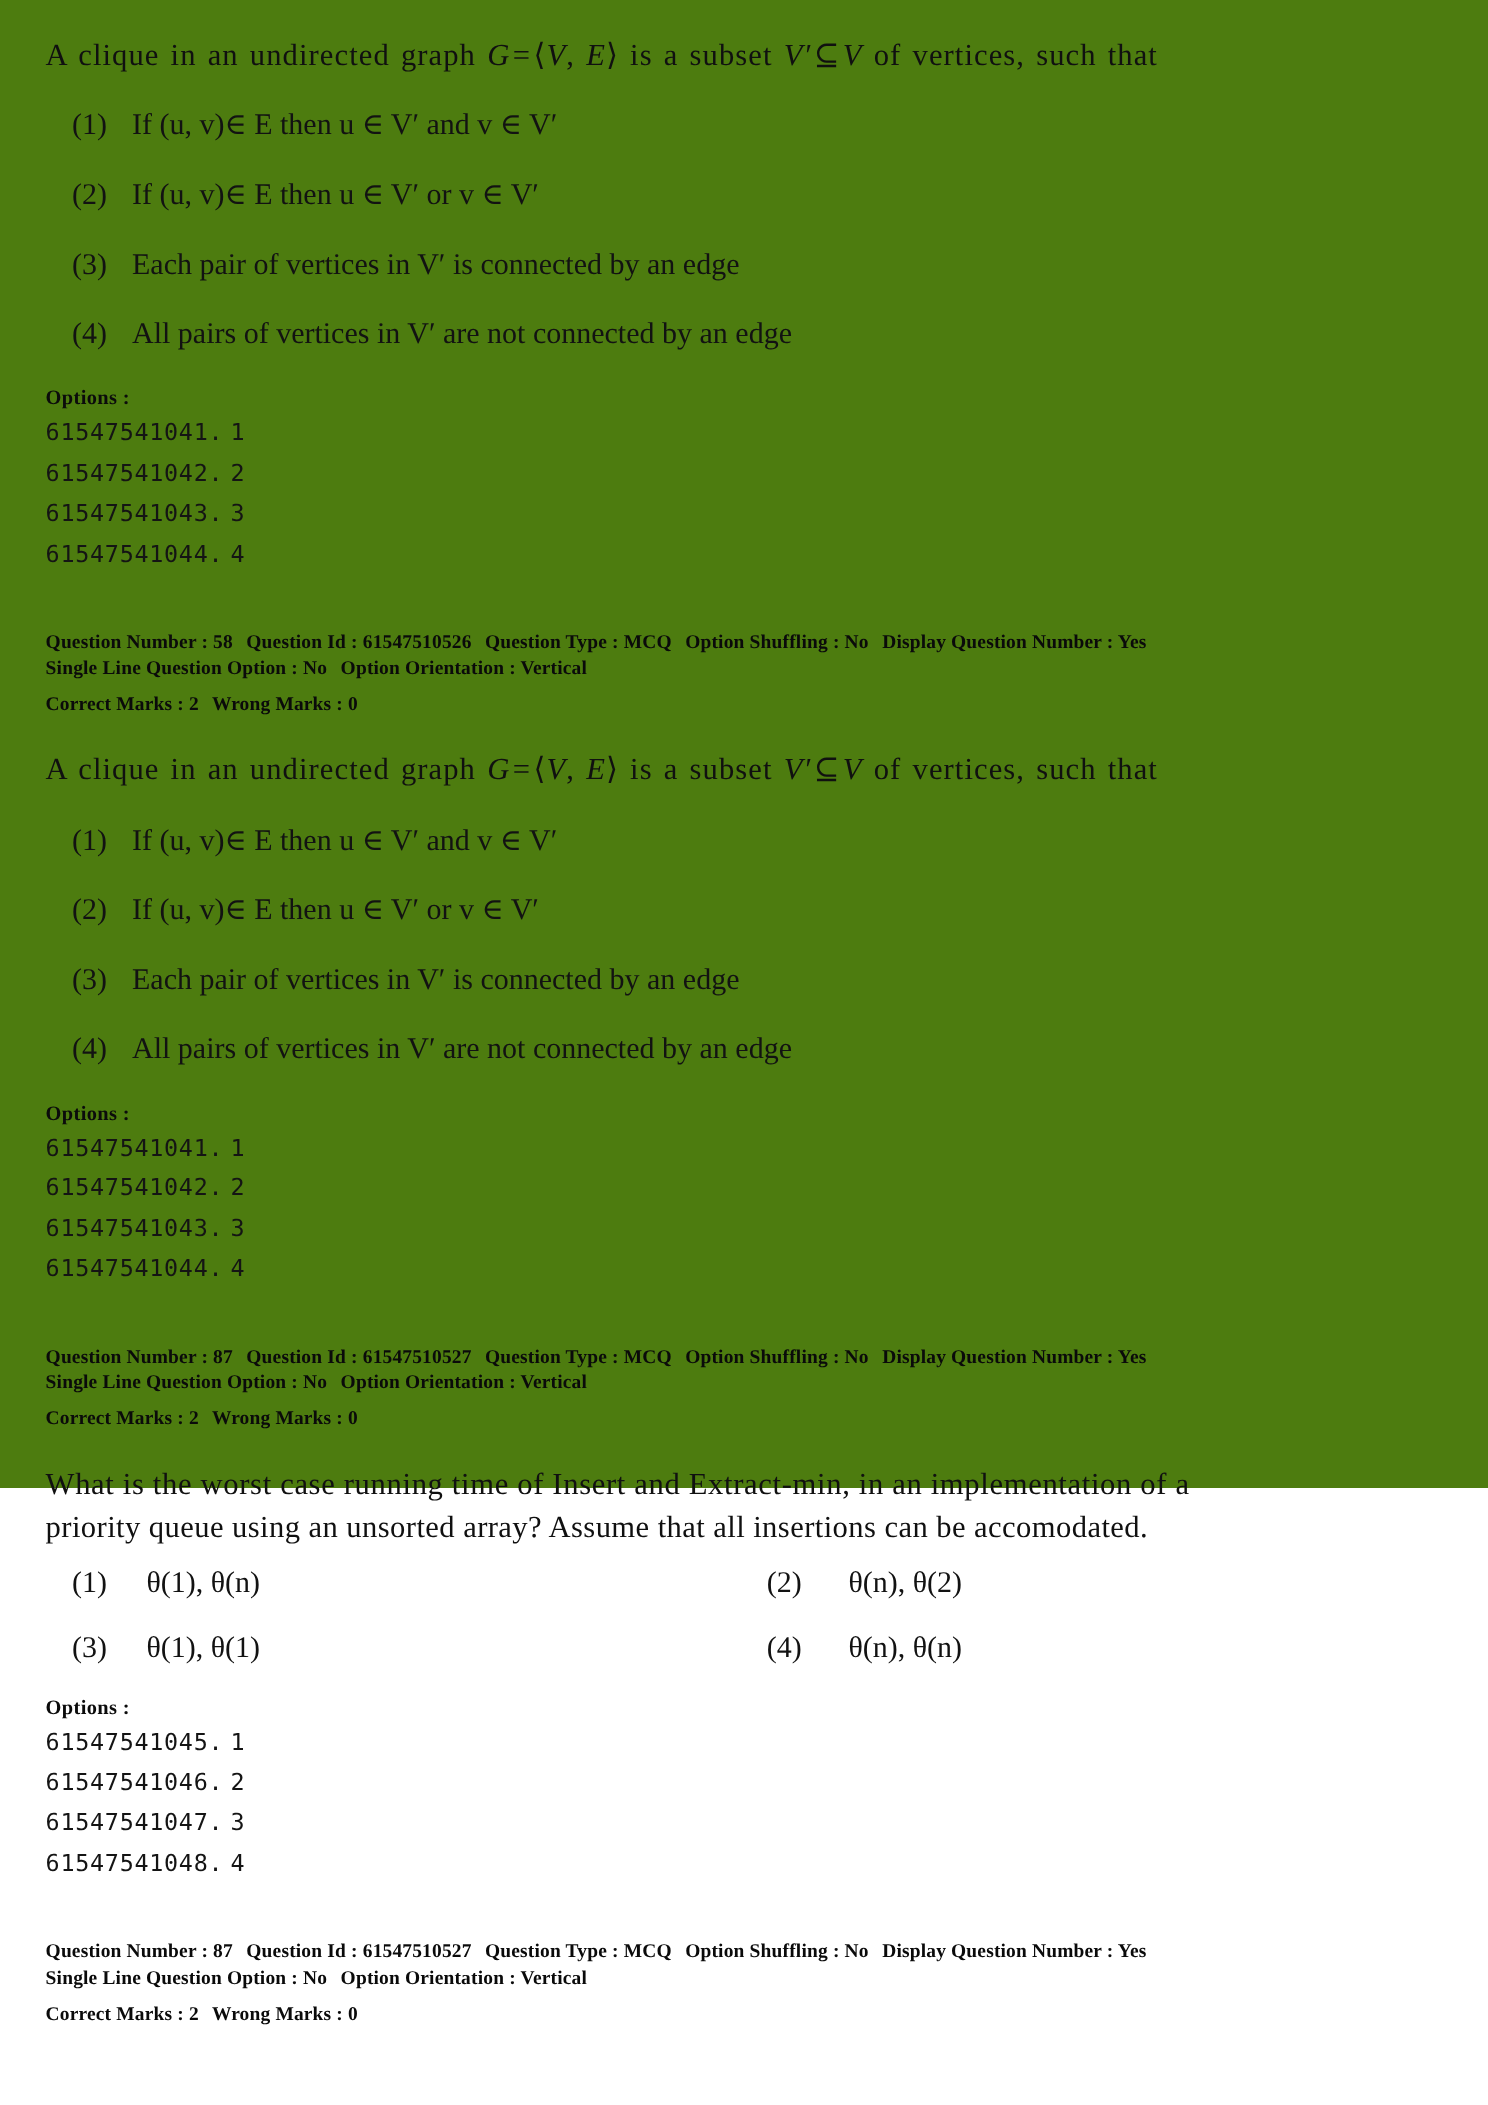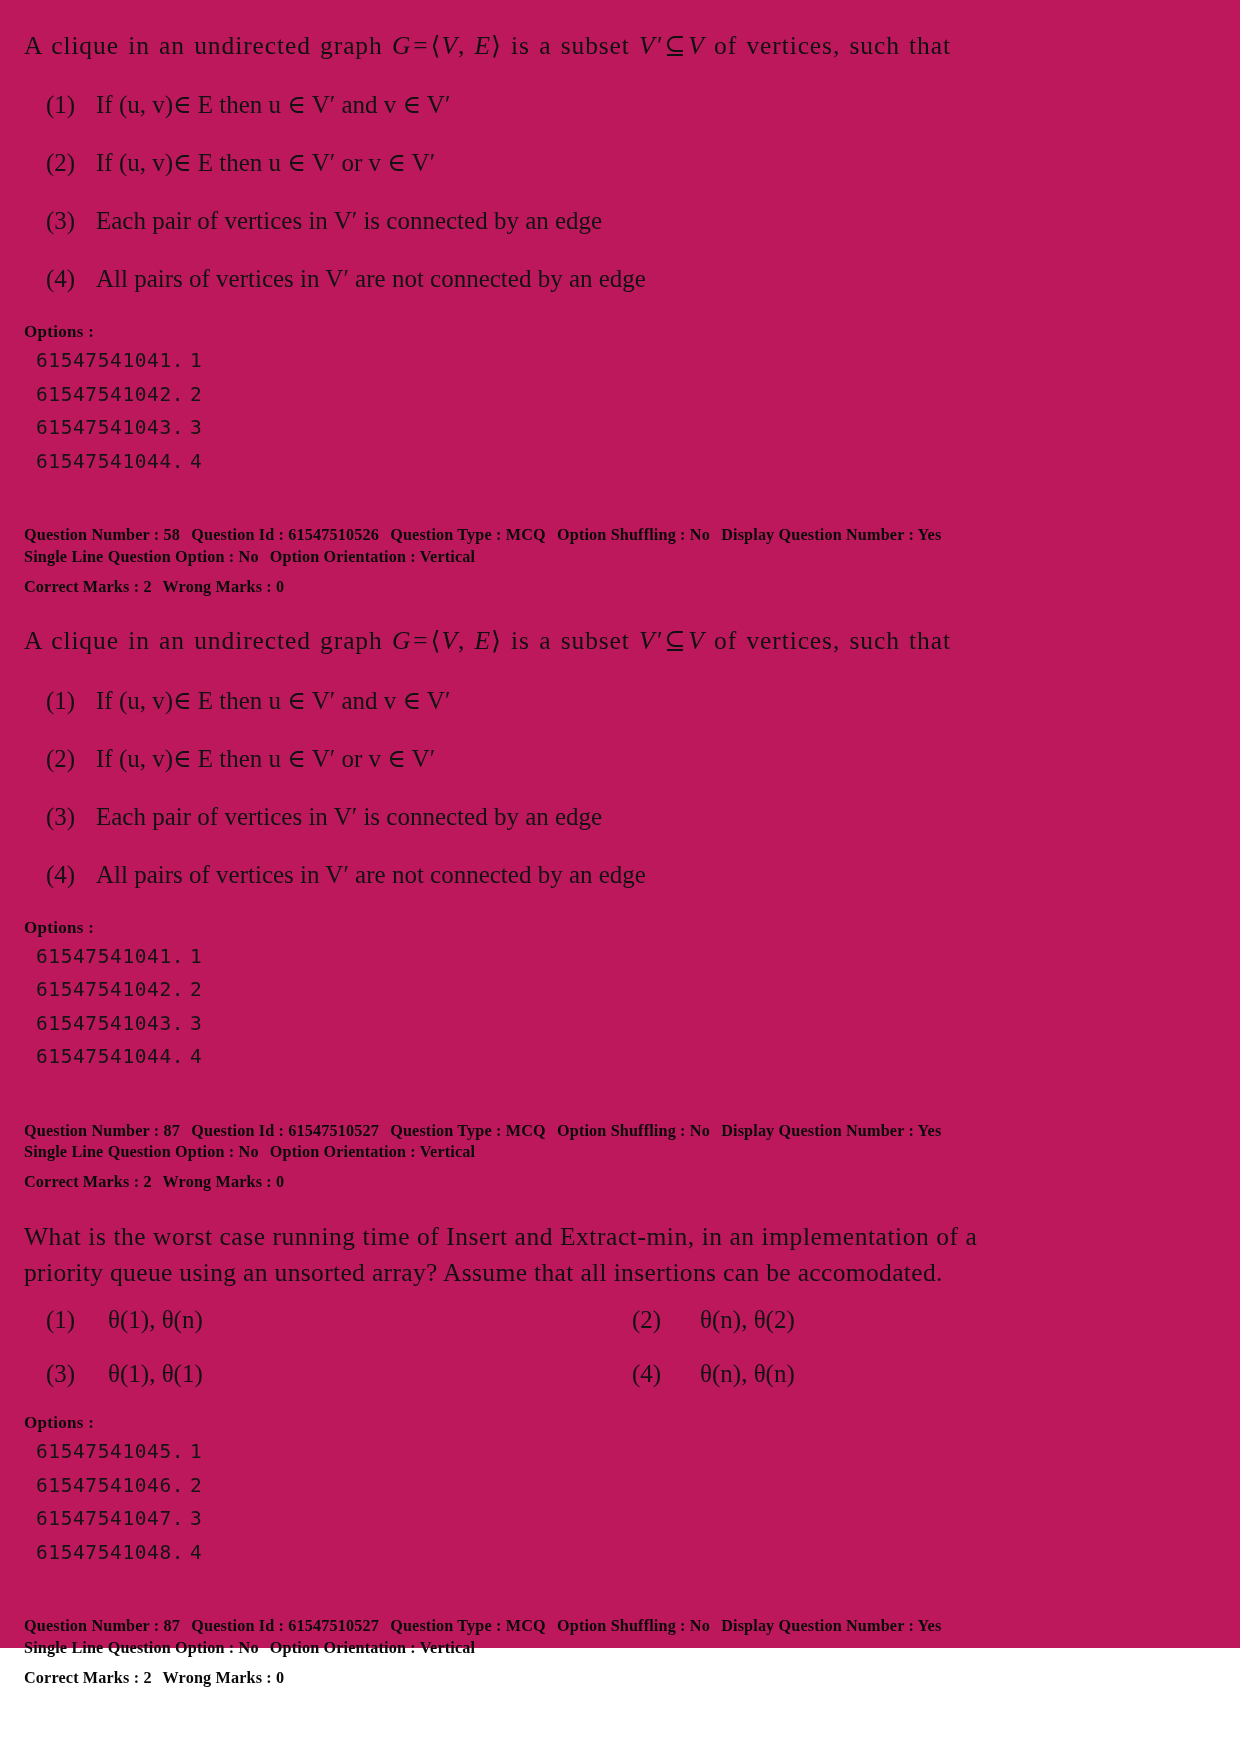--- a/index.html
+++ b/index.html
@@ -10,24 +10,24 @@
   body {
     width: 1240px;
     height: 1754px;
     font-family: "Liberation Serif", "DejaVu Serif", serif;
     color: #0d0d0d;
     -webkit-font-smoothing: none;
   }
   .page {
     position: relative;
     width: 1240px;
-    height: 1648px;
+    height: 1240px;
     box-sizing: border-box;
-    padding: 28px 34px 0 22px;
-    background: #be185d;
+    padding: 28px 34px 0 36px;
+    background: #4d7c0f;
   }
 
   
   .stem {
     font-family: "Liberation Serif", "DejaVu Serif", serif;
     font-size: 25.5px;
     line-height: 1.42;
     letter-spacing: 0.2px;
     color: #101010;
     margin: 0;
@@ -87,21 +87,21 @@
     margin: 0 0 9px 2px;
     color: #0b0b0b;
   }
   .opt-list { margin: 0; padding: 0; list-style: none; }
   .opt-row {
     font-family: "DejaVu Sans Mono", "Liberation Mono", monospace;
     font-size: 19.5px;
     letter-spacing: 0.6px;
     line-height: 1.0;
     color: #141414;
-    margin: 0 0 14px 14px;
+    margin: 0 0 14px 2px;
   }
   .opt-row .opt-num { padding-left: 6px; }
 
   
   .meta {
     margin: 0;
     padding: 0 0 0 2px;
     font-family: "Liberation Serif", "DejaVu Serif", serif;
     font-weight: bold;
     font-size: 16.2px;

